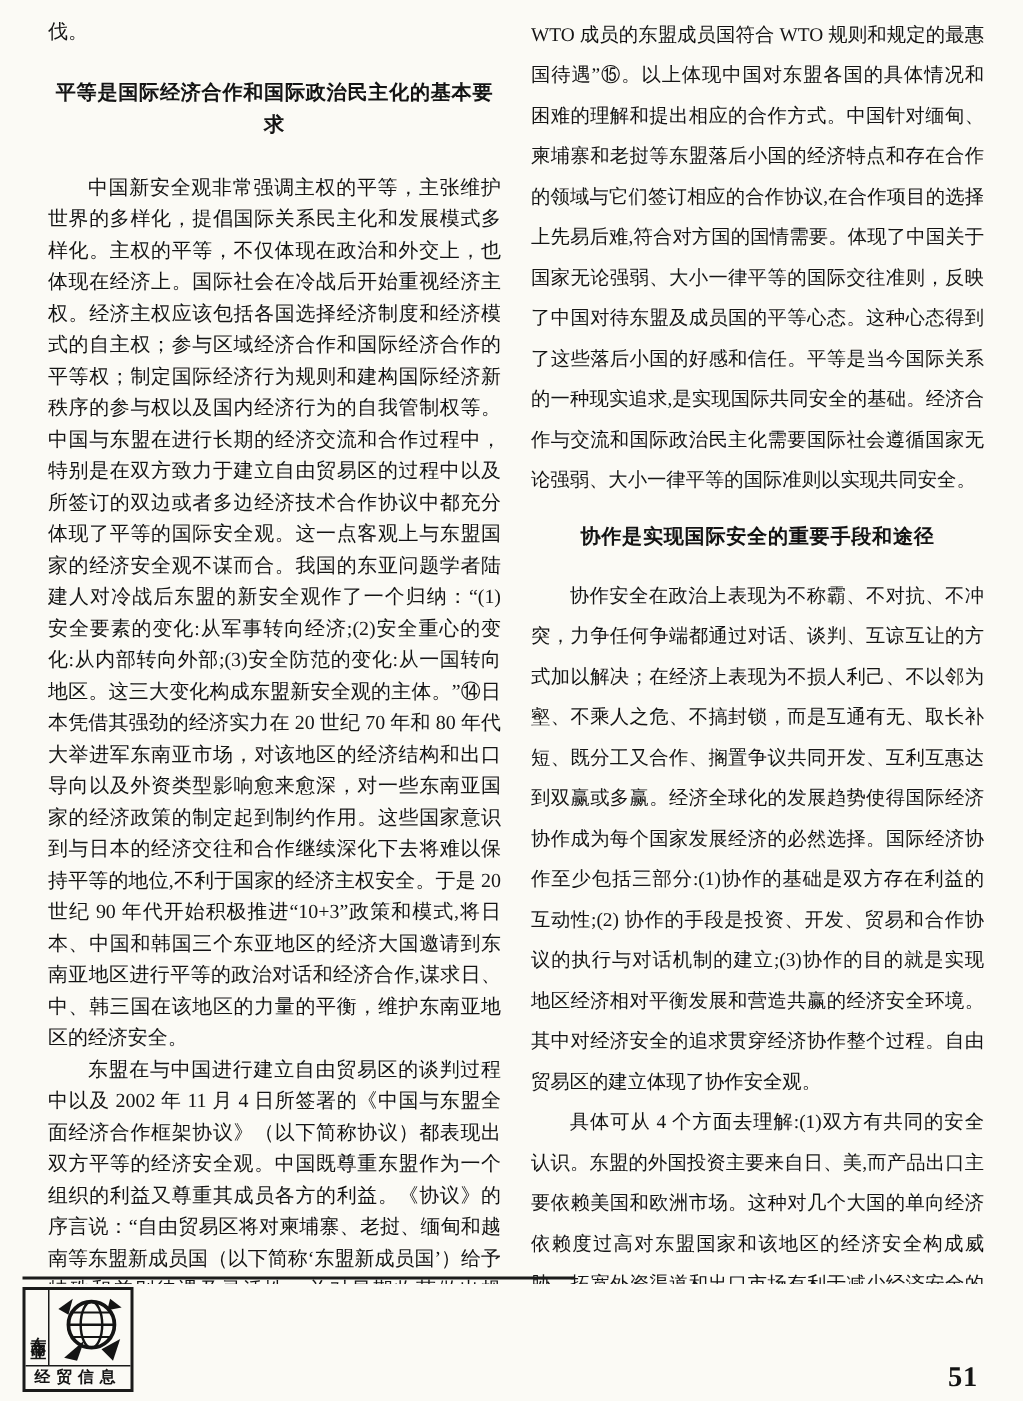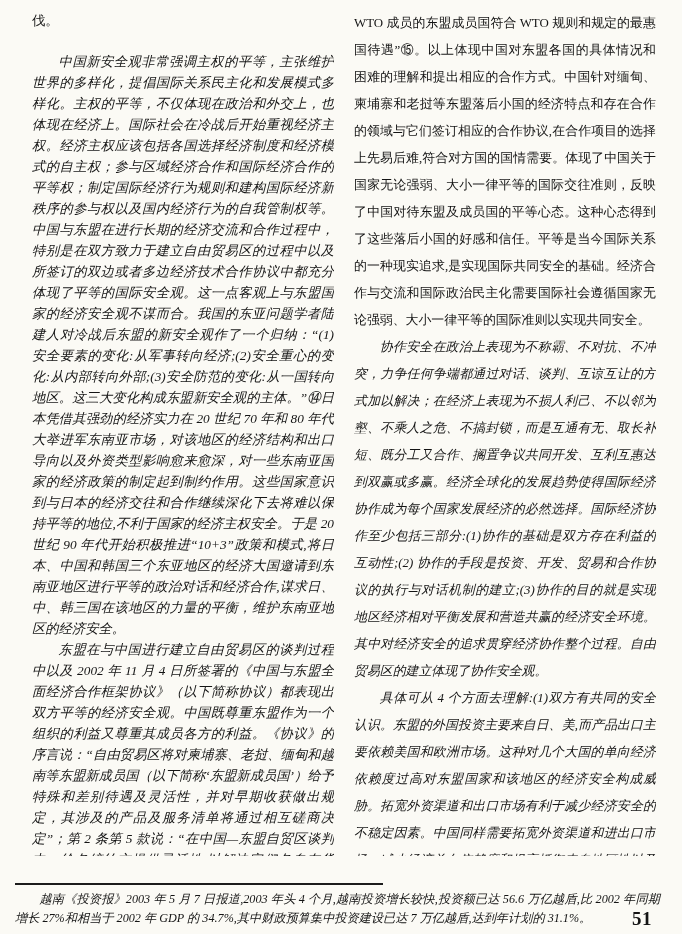--- a/index.html
+++ b/index.html
@@ -19,21 +19,21 @@
   .col-left{font-size:13.3px;line-height:21px;}
   .col-right{font-size:12.9px;line-height:27px;}
   .carryover{margin:0 0 20px 0;}
   .heading{
     font-weight:bold;text-align:center;
     font-size:13.4px;letter-spacing:0.5px;
     margin:0 0 21px 0;
   }
   .col-right .heading{margin:10px 0 13px 0;}
   .para{margin:0;}
-  .indent{text-indent:2em;font-style:italic;}
+  .indent{text-indent:2em;}
   .footnote-area{position:absolute;left:15px;right:22px;bottom:6px;}
   .footnote-rule{width:368px;border-top:2px solid #1c1c1c;margin-bottom:5px;}
   .footnote-row{display:flex;gap:12px;align-items:flex-start;}
   .seal{
     width:74px;height:70px;flex-shrink:0;
     border:2px solid #1a1a1a;position:relative;background:#fbfaf5;
     box-sizing:border-box;
   }
   .seal-side{
     position:absolute;left:0;top:0;width:16px;height:50px;
@@ -64,35 +64,53 @@
 </style>
 </head>
 <body>
 
 <div class="page">
 
   <div class="columns">
 
     <div class="col col-left">
       <p class="carryover">伐。</p>
+      <h2 class="heading">平等是国际经济合作和国际政治民主化的基本要求</h2>
       <p class="para indent">中国新安全观非常强调主权的平等，主张维护世界的多样化，提倡国际关系民主化和发展模式多样化。主权的平等，不仅体现在政治和外交上，也体现在经济上。国际社会在冷战后开始重视经济主权。经济主权应该包括各国选择经济制度和经济模式的自主权；参与区域经济合作和国际经济合作的平等权；制定国际经济行为规则和建构国际经济新秩序的参与权以及国内经济行为的自我管制权等。中国与东盟在进行长期的经济交流和合作过程中，特别是在双方致力于建立自由贸易区的过程中以及所签订的双边或者多边经济技术合作协议中都充分体现了平等的国际安全观。这一点客观上与东盟国家的经济安全观不谋而合。我国的东亚问题学者陆建人对冷战后东盟的新安全观作了一个归纳：“(1) 安全要素的变化:从军事转向经济;(2)安全重心的变化:从内部转向外部;(3)安全防范的变化:从一国转向地区。这三大变化构成东盟新安全观的主体。”⑭日本凭借其强劲的经济实力在 20 世纪 70 年和 80 年代大举进军东南亚市场，对该地区的经济结构和出口导向以及外资类型影响愈来愈深，对一些东南亚国家的经济政策的制定起到制约作用。这些国家意识到与日本的经济交往和合作继续深化下去将难以保持平等的地位,不利于国家的经济主权安全。于是 20 世纪 90 年代开始积极推进“10+3”政策和模式,将日本、中国和韩国三个东亚地区的经济大国邀请到东南亚地区进行平等的政治对话和经济合作,谋求日、中、韩三国在该地区的力量的平衡，维护东南亚地区的经济安全。</p>
       <p class="para indent">东盟在与中国进行建立自由贸易区的谈判过程中以及 2002 年 11 月 4 日所签署的《中国与东盟全面经济合作框架协议》（以下简称协议）都表现出双方平等的经济安全观。中国既尊重东盟作为一个组织的利益又尊重其成员各方的利益。《协议》的序言说：“自由贸易区将对柬埔寨、老挝、缅甸和越南等东盟新成员国（以下简称‘东盟新成员国’）给予特殊和差别待遇及灵活性，并对早期收获做出规定，其涉及的产品及服务清单将通过相互磋商决定”；第 2 条第 5 款说：“在中国—东盟自贸区谈判中，给各缔约方提供灵活性,以解决它们各自在货物、服务和投资方面的敏感领域问题，此种灵活性应基于对等和互利的原则,经谈判和相互同意后提供”；在第九条关于最惠国待遇说：“中国自本协议签字之日起应给予所有非</p>
     </div>
 
     <div class="col col-right">
       <p class="para">WTO 成员的东盟成员国符合 WTO 规则和规定的最惠国待遇”⑮。以上体现中国对东盟各国的具体情况和困难的理解和提出相应的合作方式。中国针对缅甸、柬埔寨和老挝等东盟落后小国的经济特点和存在合作的领域与它们签订相应的合作协议,在合作项目的选择上先易后难,符合对方国的国情需要。体现了中国关于国家无论强弱、大小一律平等的国际交往准则，反映了中国对待东盟及成员国的平等心态。这种心态得到了这些落后小国的好感和信任。平等是当今国际关系的一种现实追求,是实现国际共同安全的基础。经济合作与交流和国际政治民主化需要国际社会遵循国家无论强弱、大小一律平等的国际准则以实现共同安全。</p>
+      <h2 class="heading">协作是实现国际安全的重要手段和途径</h2>
       <p class="para indent">协作安全在政治上表现为不称霸、不对抗、不冲突，力争任何争端都通过对话、谈判、互谅互让的方式加以解决；在经济上表现为不损人利己、不以邻为壑、不乘人之危、不搞封锁，而是互通有无、取长补短、既分工又合作、搁置争议共同开发、互利互惠达到双赢或多赢。经济全球化的发展趋势使得国际经济协作成为每个国家发展经济的必然选择。国际经济协作至少包括三部分:(1)协作的基础是双方存在利益的互动性;(2) 协作的手段是投资、开发、贸易和合作协议的执行与对话机制的建立;(3)协作的目的就是实现地区经济相对平衡发展和营造共赢的经济安全环境。其中对经济安全的追求贯穿经济协作整个过程。自由贸易区的建立体现了协作安全观。</p>
       <p class="para indent">具体可从 4 个方面去理解:(1)双方有共同的安全认识。东盟的外国投资主要来自日、美,而产品出口主要依赖美国和欧洲市场。这种对几个大国的单向经济依赖度过高对东盟国家和该地区的经济安全构成威胁。拓宽外资渠道和出口市场有利于减少经济安全的不稳定因素。中国同样需要拓宽外资渠道和进出口市场，减少经济单向依赖度和提高抵御来自地区性以及世界性经济危机和金融危机造成冲击的能力。(2)双方积极建设协作机制。1997 年 2 月，双方确定包括五个平等机制的总体对话框架:中国—东盟经贸联委会、中国—东盟高官磋商、中国—东盟科技联委会、中国—东盟联合合作委员会以及东盟北京委员会,2001 年 10 月又成立了中国—东盟商务理事会。这些协作机制的成立为经济战略协作关系的建设准备组织基础。(3)以协作的精神找准合作的切入点。政府对经济合作的重大项目进行直接推动和预警安排，客观上有助于形成新型的“雁行”发展模式。通过产业的合</p>
     </div>
 
   </div>
 
   <div class="footnote-area">
     <div class="footnote-rule"></div>
     <div class="footnote-row">
 
+      <div class="seal">
+        <div class="seal-side">东南亚</div>
+        <div class="seal-emblem">
+          <svg width="46" height="46" viewBox="0 0 48 48" aria-hidden="true">
+            <circle cx="25" cy="21" r="16" fill="none" stroke="#141414" stroke-width="2.6"></circle>
+            <ellipse cx="25" cy="21" rx="7.5" ry="16" fill="none" stroke="#141414" stroke-width="1.7"></ellipse>
+            <line x1="9" y1="21" x2="41" y2="21" stroke="#141414" stroke-width="1.7"></line>
+            <line x1="11.5" y1="12.5" x2="38.5" y2="12.5" stroke="#141414" stroke-width="1.4"></line>
+            <line x1="11.5" y1="29.5" x2="38.5" y2="29.5" stroke="#141414" stroke-width="1.4"></line>
+            <path d="M6 44 L20 32 L15 46 Z" fill="#141414"></path>
+            <path d="M32 38 L45 31 L40 46 Z" fill="#141414"></path>
+            <path d="M2 10 L12 3 L9 14 Z" fill="#141414"></path>
+            <path d="M38 3 L46 9 L36 11 Z" fill="#141414"></path>
+          </svg>
+        </div>
+        <div class="seal-bottom">经贸信息</div>
+      </div>
 
-      <p class="footnote-text">越南《投资报》2003 年 5 月 7 日报道,2003 年头 4 个月,越南投资增长较快,投资额已达 56.6 万亿越盾,比 2002 年同期增长 27%和相当于 2002 年 GDP 的 34.7%,其中财政预算集中投资建设已达 7 万亿越盾,达到年计划的 31.1%。</p>
     </div>
     <div class="page-number">51</div>
   </div>
 
 </div>
 
 </body></html>

